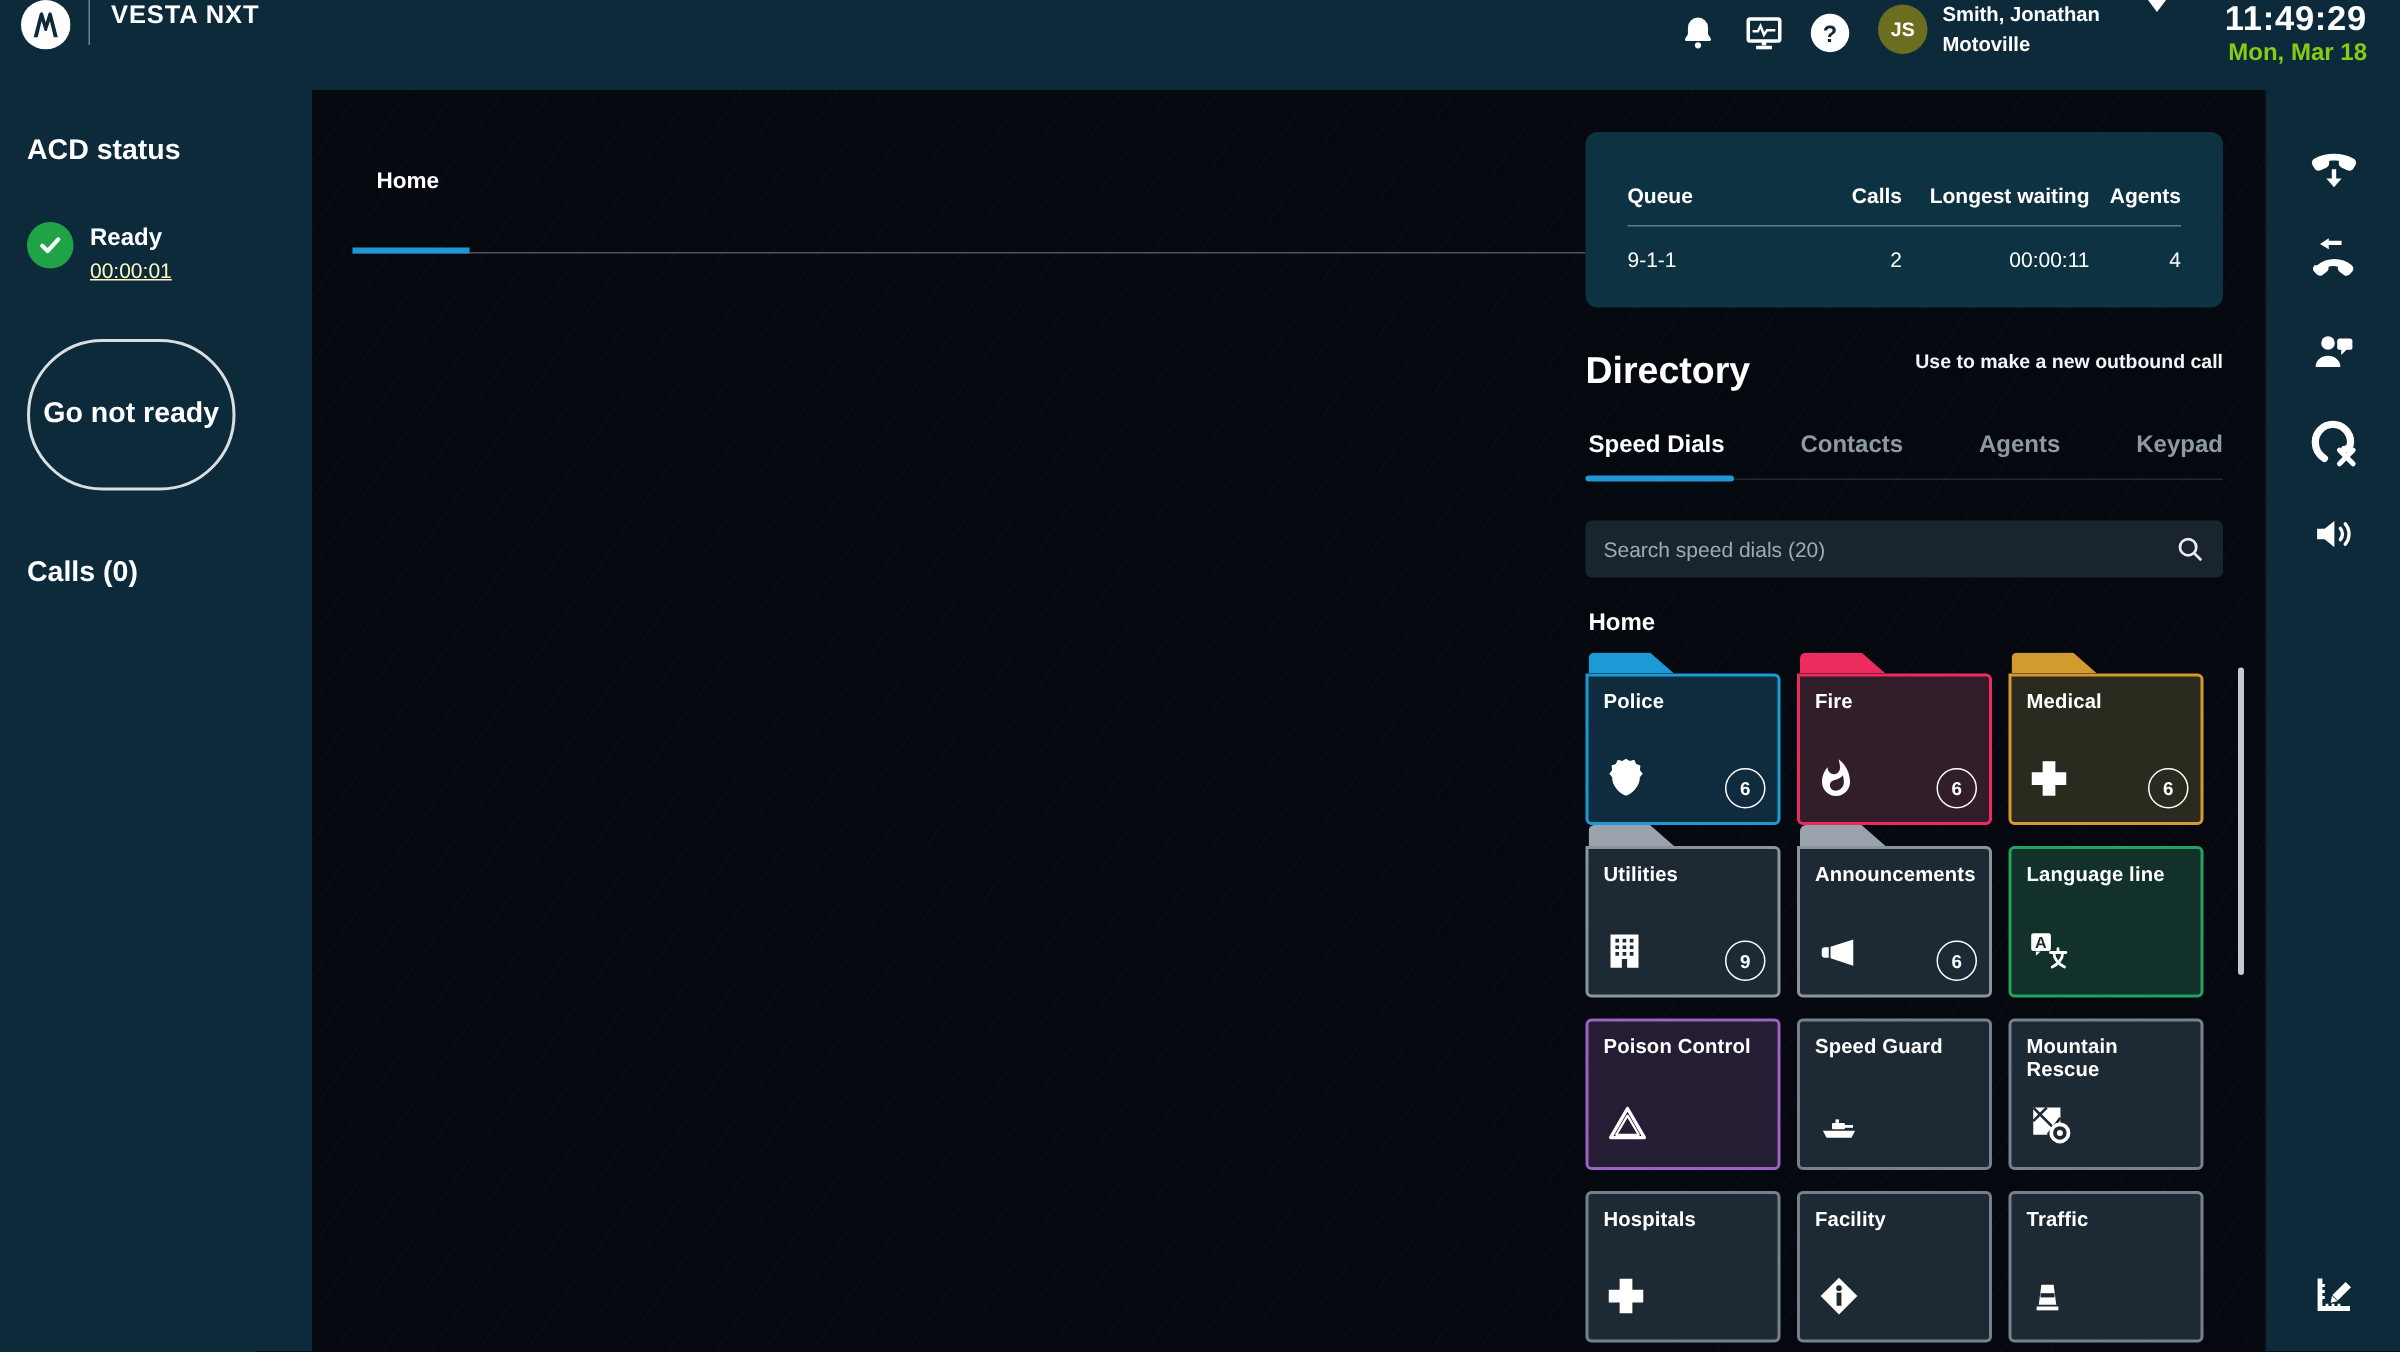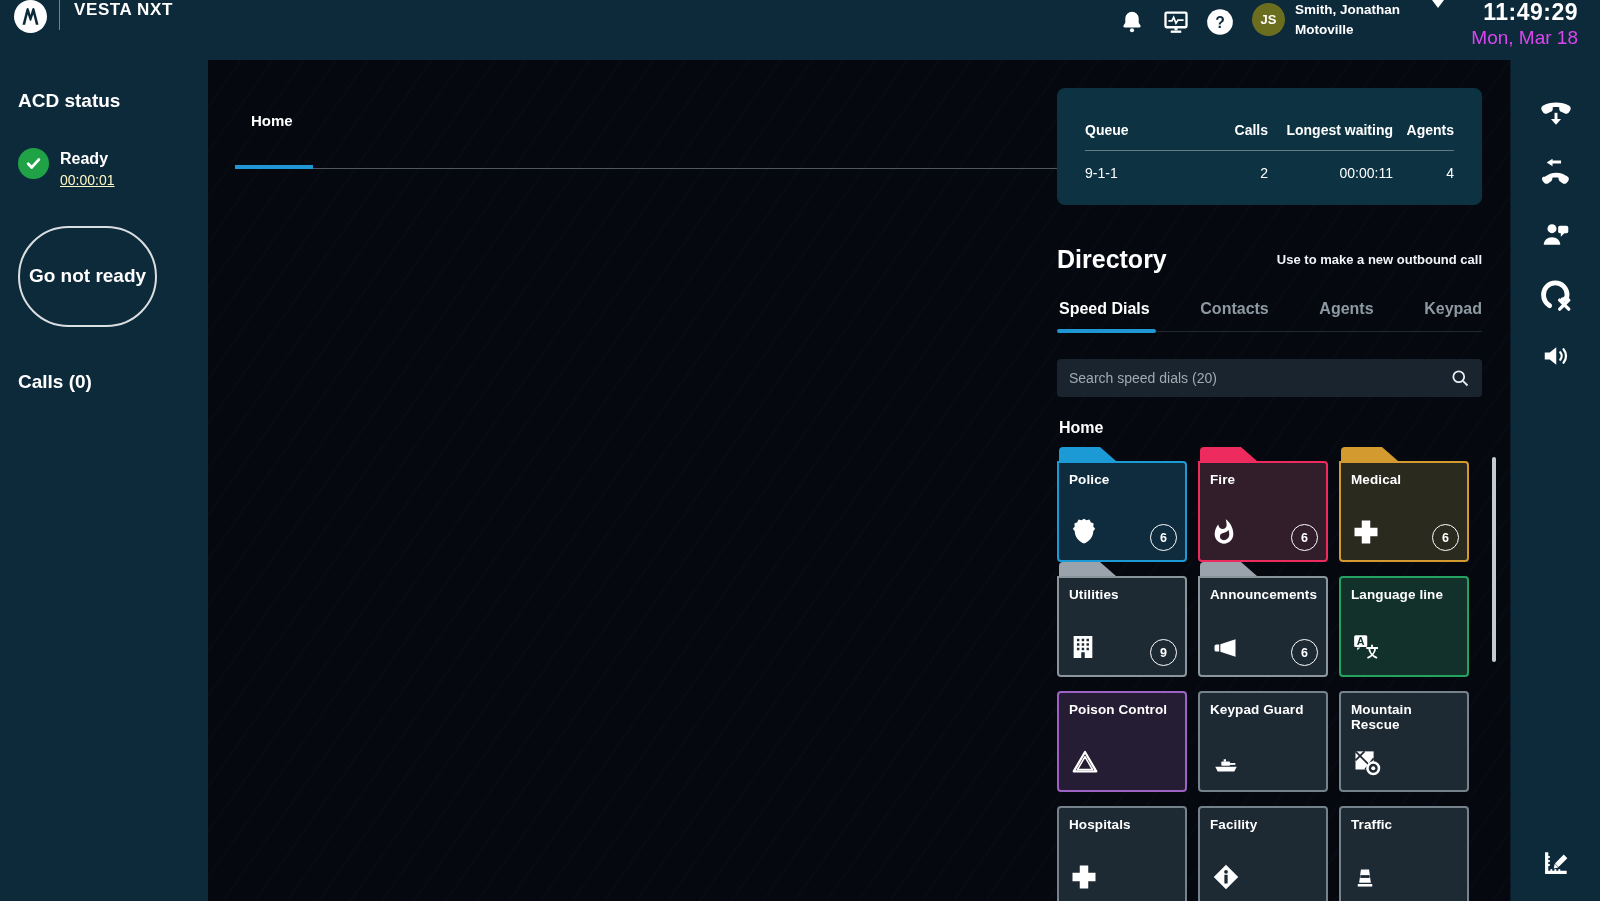--- a/index.html
+++ b/index.html
@@ -21,21 +21,21 @@
   .hdr-btn { background:none; border:none; cursor:pointer; display:flex; align-items:center; justify-content:center;
     width:44px; height:44px; }
   .hdr-btn svg { display:block; }
   .user-chip { display:flex; align-items:center; gap:10px; margin:0 8px 0 10px; cursor:pointer; }
   .avatar { width:33px; height:33px; border-radius:50%; background:#6c6e1f; color:#fff;
     display:flex; align-items:center; justify-content:center; font-size:13px; font-weight:bold; }
   .user-name { font-size:13.5px; font-weight:bold; line-height:1.45; }
   .caret { margin:0 26px 0 24px; }
   .clock { text-align:right; min-width:108px; margin-right:6px; }
   .clock-time { font-size:23px; font-weight:bold; letter-spacing:.5px; line-height:1.1; }
-  .clock-date { font-size:19px; font-weight:normal; color:#d946ef; margin-top:2px; }
+  .clock-date { font-size:16px; font-weight:bold; color:#84cc16; margin-top:2px; }
 
   
   .app { display:flex; height:841px; }
   .sidebar {
     width:208px; background:#0d2a3b; flex:0 0 auto; padding:30px 18px 0 18px;
   }
   .acd-title { font-size:19px; font-weight:bold; margin-bottom:36px; }
   .acd-state { display:flex; align-items:flex-start; gap:11px; margin-bottom:38px; }
   .state-check { width:31px; height:31px; border-radius:50%; background:#1fa346; display:flex; align-items:center; justify-content:center; flex:0 0 auto; }
   .state-name { font-size:16px; font-weight:bold; line-height:1.2; padding-top:1px; }
@@ -71,21 +71,21 @@
   .q-head, .q-row { display:flex; align-items:center; }
   .q-head { padding:10px 0 12px; border-bottom:1px solid rgba(200,212,220,.45); }
   .q-row { padding:14px 0 6px; }
   .q-c { font-size:14px; }
   .q-head .q-c { font-weight:bold; }
   .q-c0 { width:120px; text-align:left; }
   .q-c1 { width:63px; text-align:right; }
   .q-c2 { width:125px; text-align:right; }
   .q-c3 { flex:1; text-align:right; }
 
-  .dir-head { display:flex; align-items:center; justify-content:space-between; margin-top:40px; }
+  .dir-head { display:flex; align-items:flex-start; justify-content:space-between; margin-top:28px; }
   .dir-title { font-size:25px; font-weight:bold; }
   .dir-hint { font-size:13px; font-weight:bold; color:#f2f5f7; }
   .dir-tabs { display:flex; margin-top:26px; border-bottom:1px solid rgba(90,100,110,.35); }
   .dir-tab { background:none; border:none; color:#8e9aa3; font-family:inherit; font-size:16px; font-weight:bold;
     padding:0 0 13px 2px; margin-right:34px; cursor:pointer; position:relative; }
   .dir-tab:last-child { margin-right:0; }
   .dir-tab.active { color:#fff; }
   .dir-tab.active::after { content:""; position:absolute; left:0; right:-6px; bottom:-2px; height:4px; background:#1e97d4; border-radius:2px; }
   .dir-tabs { justify-content:space-between; }
   .dir-tab { margin-right:0; }
@@ -309,21 +309,21 @@
             <div class="tile-body" style="border-color: rgb(157, 98, 196); background: rgb(37, 29, 52);">
               <div class="tile-label">Poison Control</div>
               <div class="tile-icon"><svg width="32" height="30" viewBox="0 0 24 24" fill="none" stroke="#fff" stroke-width="1.8" stroke-linejoin="round">
                   <path d="M12 4 21 19.5H3z"></path>
                   <path d="M12 7.8 18 18H6z" stroke-width="1.2"></path>
                 </svg></div>
             </div>
           </div>
           <div class="tile plain">
             <div class="tile-body" style="border-color: rgb(118, 130, 139); background: rgb(29, 41, 51);">
-              <div class="tile-label">Keypad Guard</div>
+              <div class="tile-label">Speed Guard</div>
               <div class="tile-icon"><svg width="32" height="28" viewBox="0 0 24 24" fill="#fff">
                   <path d="M2.8 15.3h18.4l-2.1 4H4.9z"></path>
                   <rect x="8" y="10.8" width="7.4" height="3.6" rx="0.6"></rect>
                   <rect x="10" y="8.8" width="2" height="2"></rect>
                   <rect x="14" y="12" width="6" height="1.6"></rect>
                 </svg></div>
             </div>
           </div>
           <div class="tile plain">
             <div class="tile-body" style="border-color: rgb(118, 130, 139); background: rgb(29, 41, 51);">

